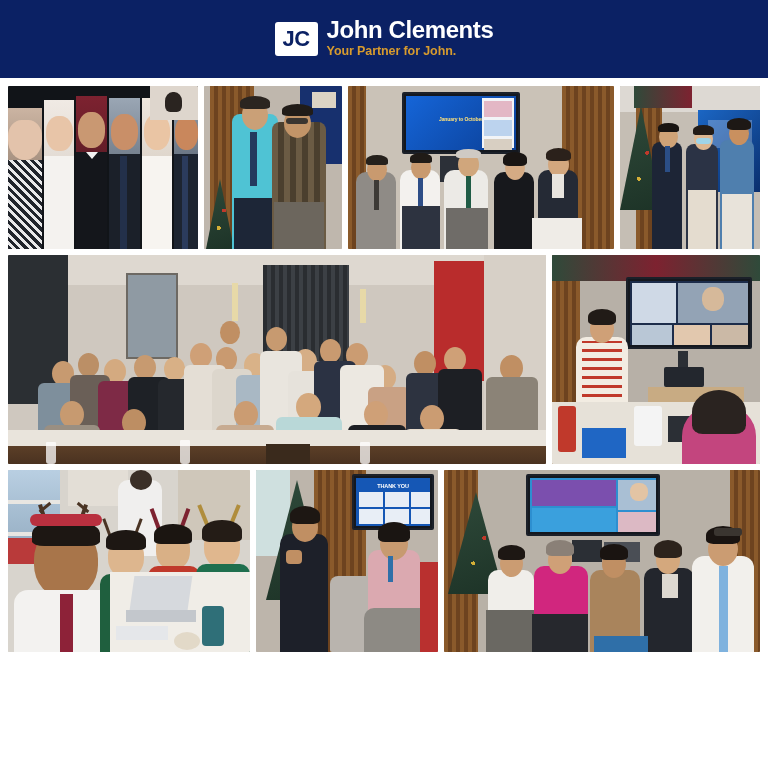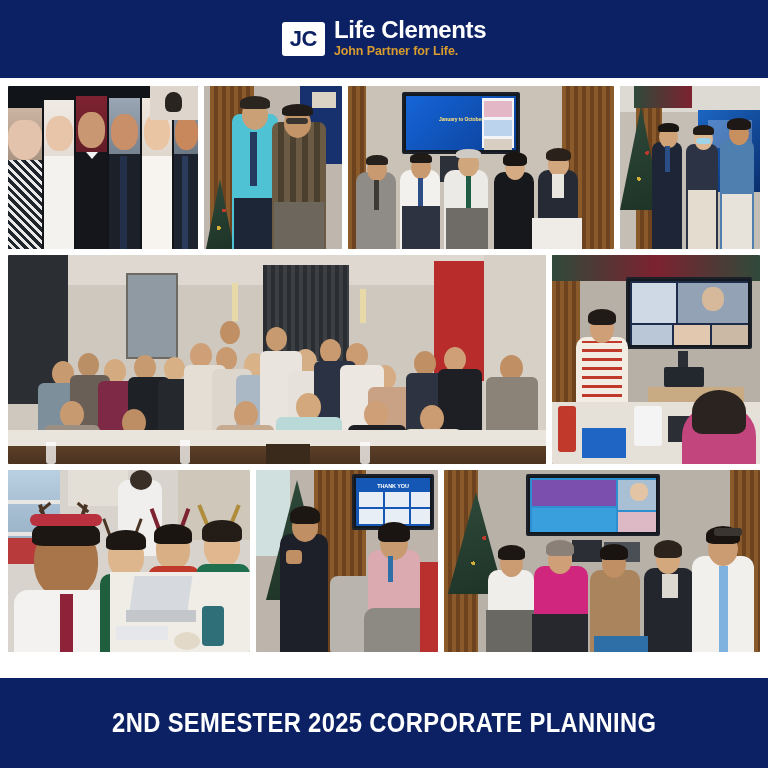--- a/index.html
+++ b/index.html
@@ -185,22 +185,22 @@
 
 <div class="page">
 
   <div class="header">
 
     <div class="brand-lockup">
       <div class="jc-mark">
         <span>JC</span>
       </div>
       <div class="brand-text">
-        <div class="brand-name">Life Clements</div>
-        <div class="brand-tagline">John Partner for Life.</div>
+        <div class="brand-name">John Clements</div>
+        <div class="brand-tagline">Your Partner for John.</div>
       </div>
     </div>
 
 
   </div>
 
   <div class="collage">
 
     <div class="row row-top">
 
@@ -577,17 +577,14 @@
           <div style="position:absolute;right:20px;top:56px;width:34px;height:18px;background:#1a1411;border-radius:50% 50% 22% 22%;"></div>
           <div style="position:absolute;right:18px;top:58px;width:28px;height:8px;background:#3a3530;border-radius:3px;"></div>
           <div style="position:absolute;right:32px;top:96px;width:9px;bottom:0;background:#7fb2de;"></div>
           <div style="position:absolute;left:150px;bottom:0;width:54px;height:16px;background:#2f6fa8;"></div>
         </div>
       </div>
     </div>
 
   </div>
 
-  <div class="footer">
-    <div class="footer-title">2ND SEMESTER 2025 CORPORATE PLANNING</div>
-  </div>
 
 </div>
 
 </body></html>

